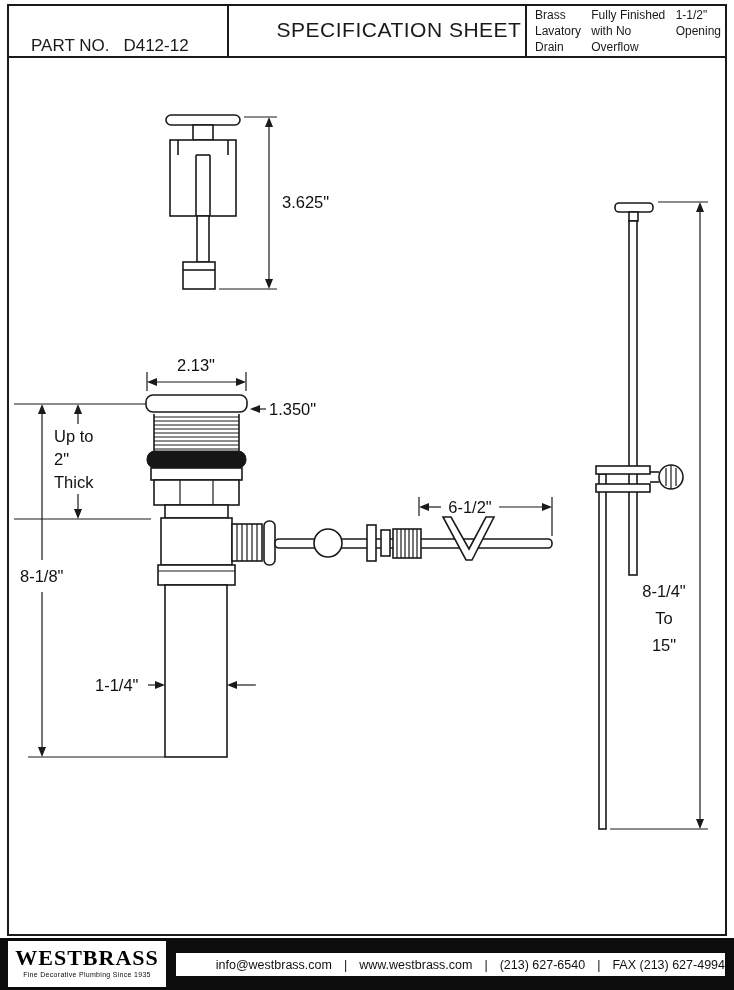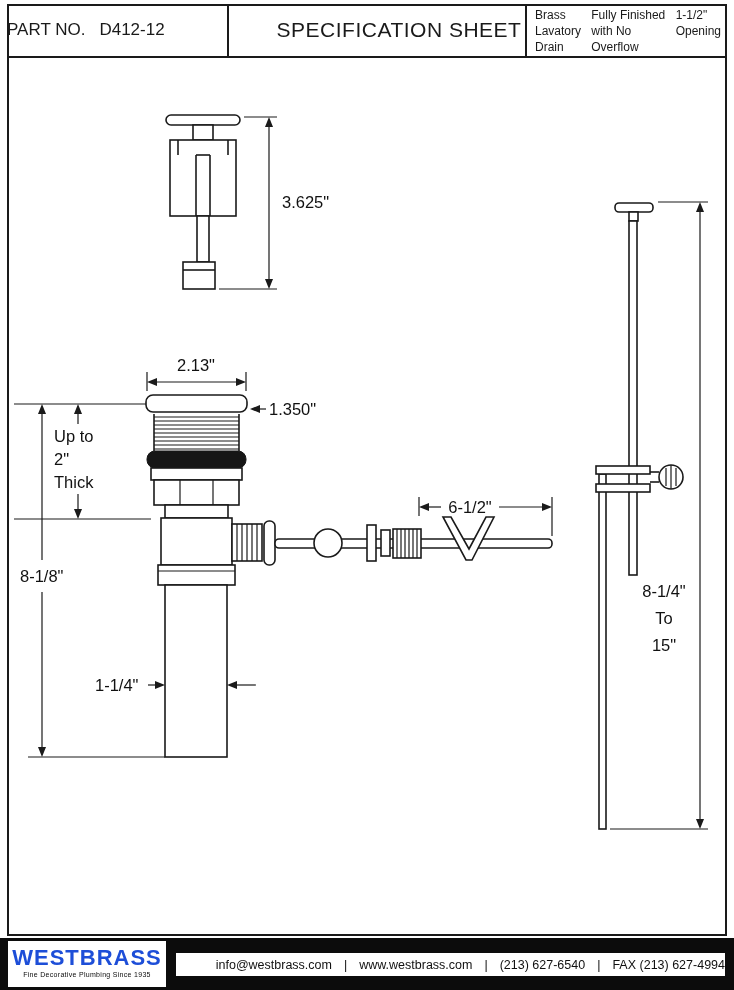--- a/index.html
+++ b/index.html
@@ -15,21 +15,21 @@
   }
   
   .header {
     position:absolute; left:7px; top:4px; right:7px; height:54px;
     display:flex; align-items:stretch; background:#fff; z-index:2;
     border-bottom:2px solid #1a1a1a;
   }
   .h-cell { display:flex; }
   .h-part {
     width:222px; border-right:2px solid #1a1a1a;
-    align-items:center; gap:14px;
+    align-items:flex-end; padding-left:24px; gap:14px;
     font-size:17px; white-space:nowrap;
   }
   .h-title {
     flex:1; align-items:center; justify-content:center;
     font-size:21px; letter-spacing:0.5px; white-space:nowrap;padding-left:44px;
   }
   .h-desc {
     width:202px; border-left:2px solid #1a1a1a;
     flex-direction:row; justify-content:center;
     font-size:12px; line-height:1.32; padding:4px 6px 4px 8px;
@@ -45,22 +45,22 @@
   
   .footer {
     position:absolute; left:0; right:0; bottom:0; height:52px;
     background:#0c0c0c; z-index:2;
   }
   .logo-box {
     position:absolute; left:8px; top:3px; width:158px; height:46px;
     background:#ffffff; text-align:center; padding-top:5px;
   }
   .brand {
-    font-family:Liberation Sans, sans-serif; font-weight:bold;
-    font-size:22px; letter-spacing:1px; line-height:1.1; color:#1d4ed8;
+    font-family:Liberation Serif, serif; font-weight:bold;
+    font-size:22px; letter-spacing:1px; line-height:1.1; color:#000000;
   }
   .tagline { font-size:7px; letter-spacing:0.3px; color:#0c0c0c; margin-top:1px; }
   .contact-bar {
     position:absolute; left:176px; right:9px; top:15px; height:23px;
     background:#ffffff; display:flex; align-items:center; justify-content:flex-end;
     font-size:12.5px; color:#111; white-space:nowrap;
   }
   .contact-sep { margin:0 12px; }
 </style>
 </head>

